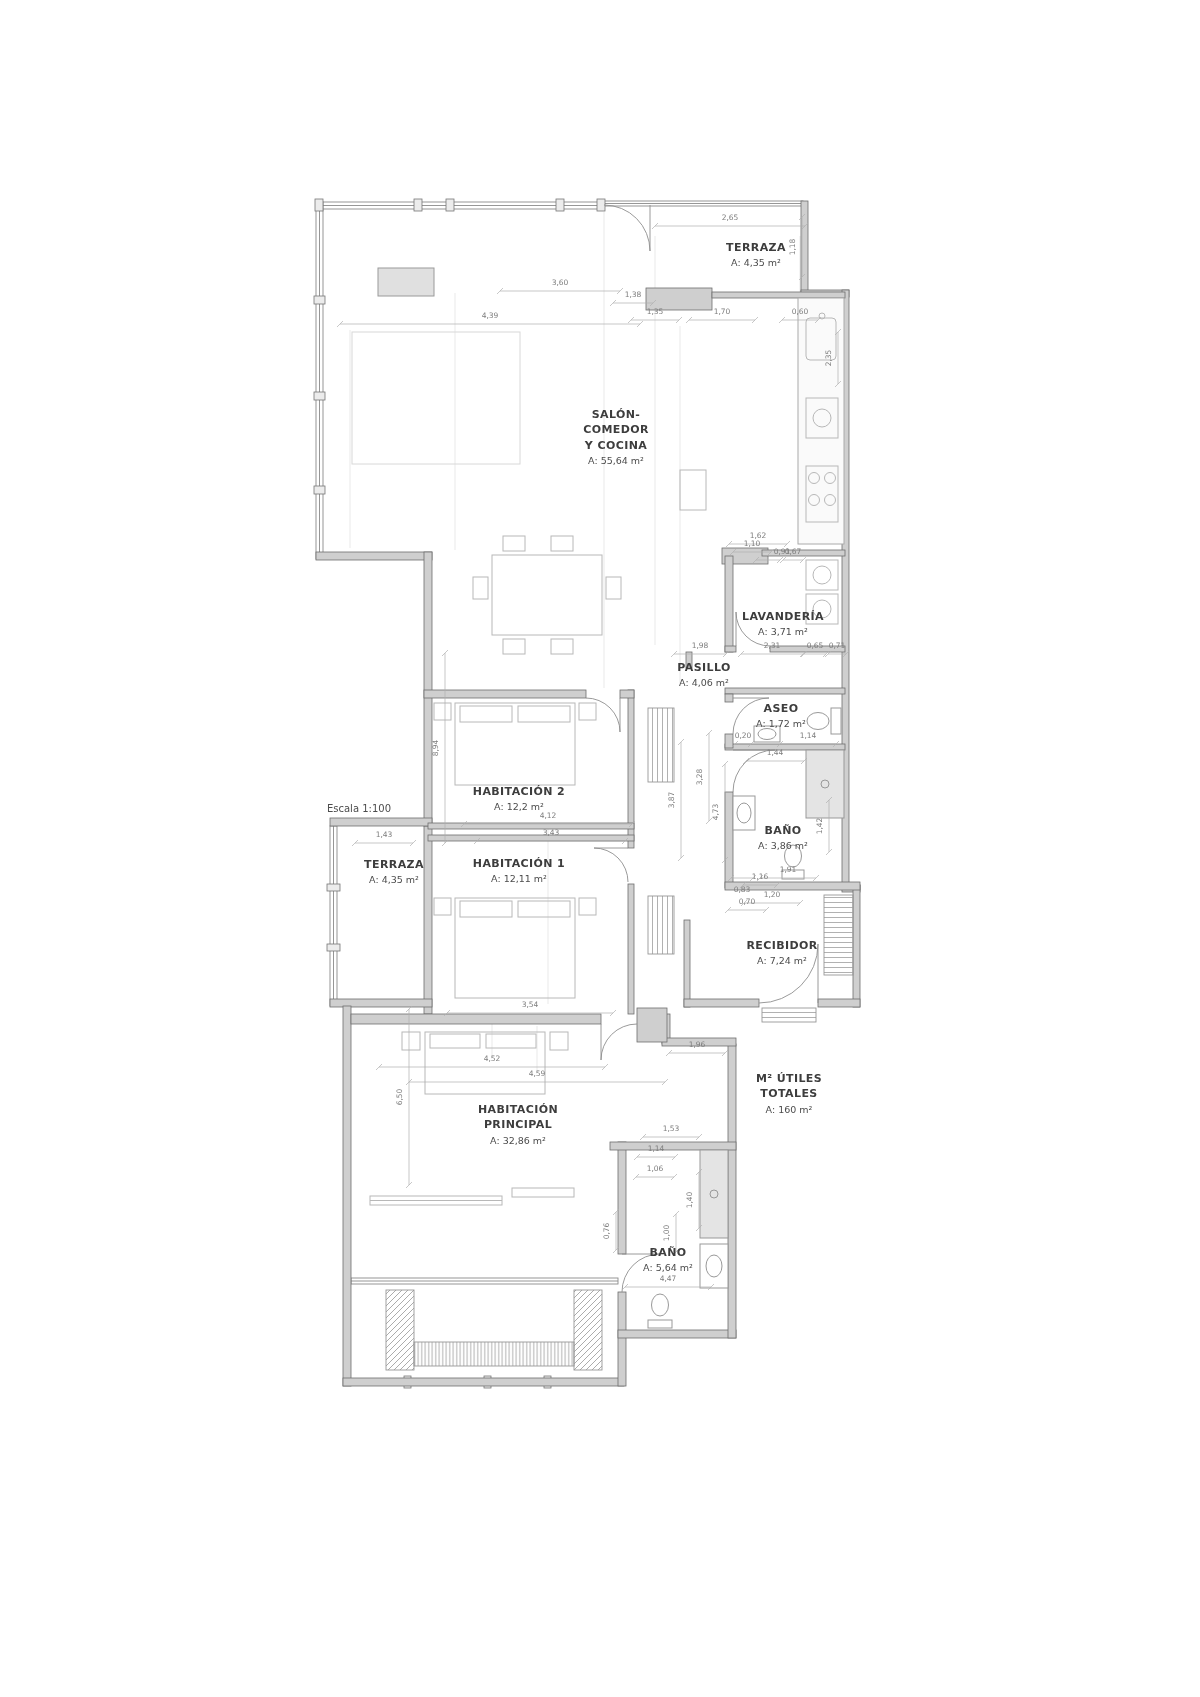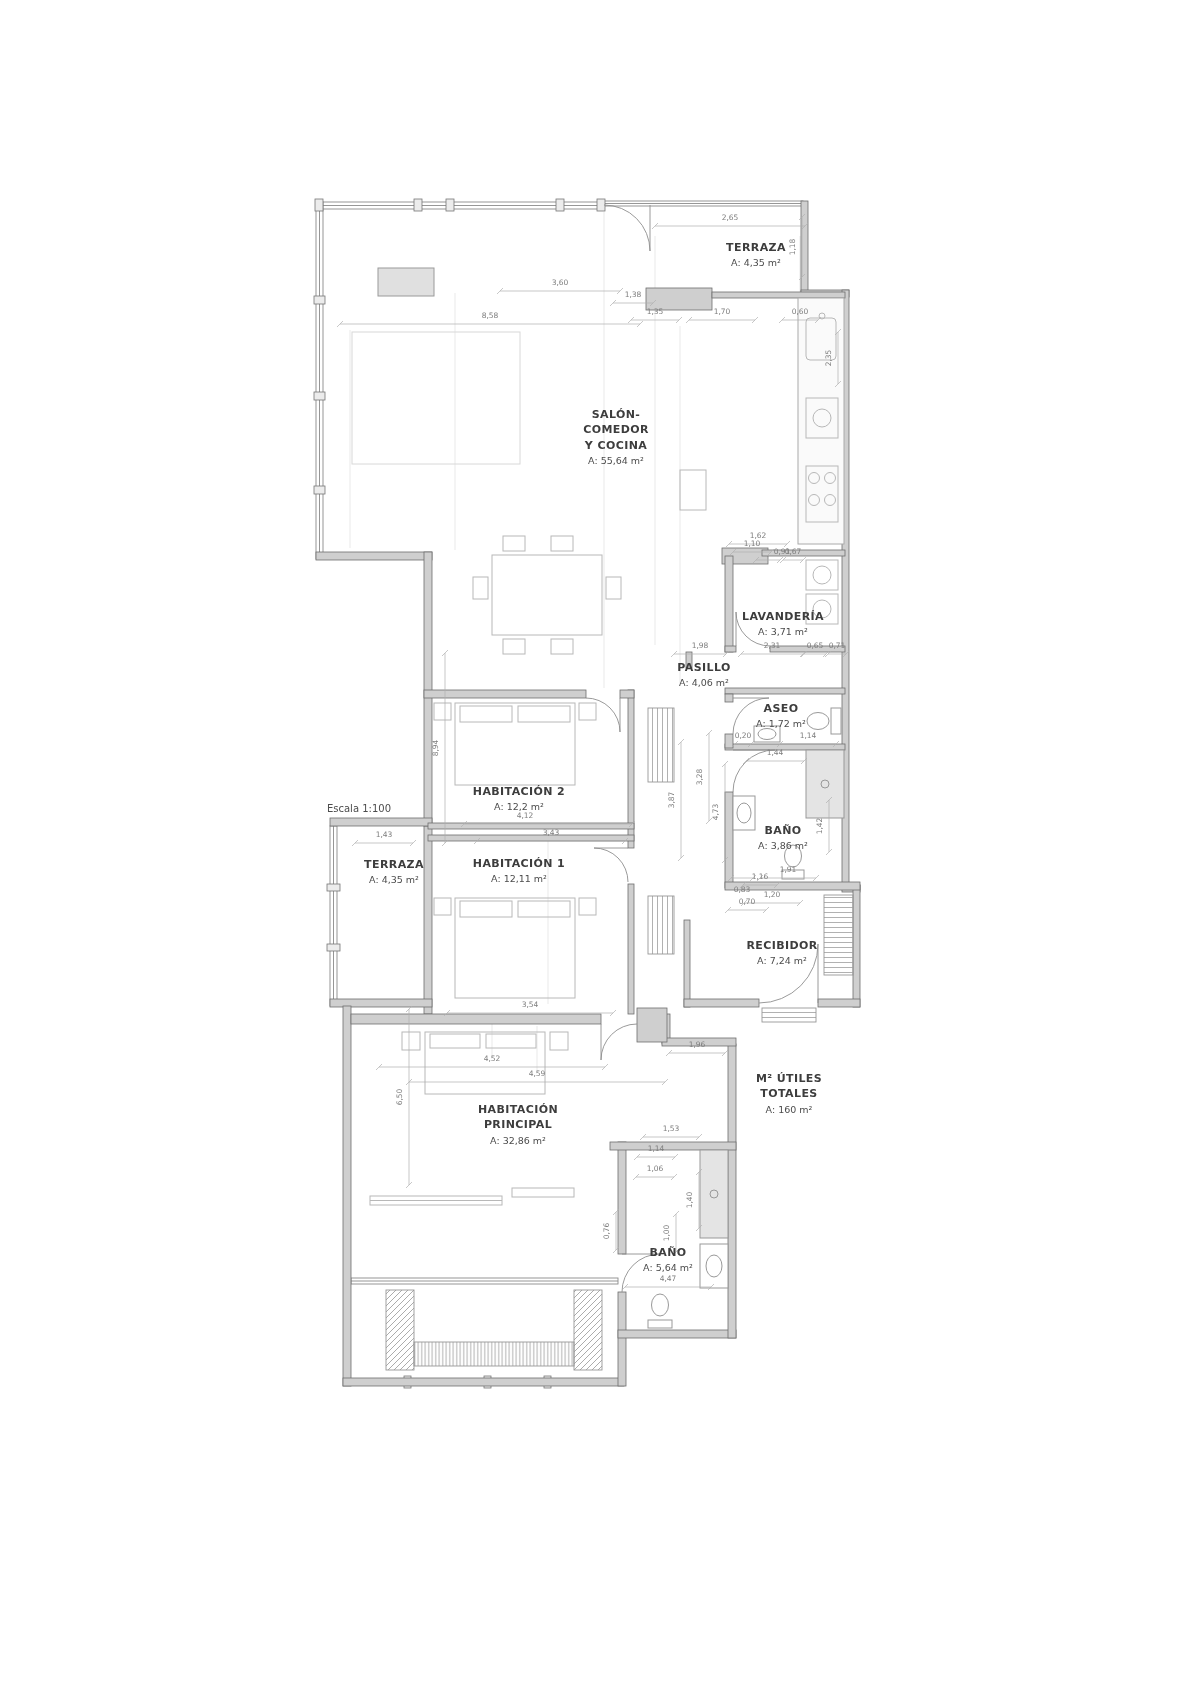--- a/index.html
+++ b/index.html
@@ -427,42 +427,42 @@
   <div class="room-label pos-bano-2">
     <span class="rname">BAÑO</span>
     <span class="rarea">A: 5,64 m²</span>
   </div>
   <div class="scale-note">Escala 1:100</div>
   <div id="dim-labels">
         <span class="dim" style="left: 730px; top: 222px;">2,65</span>
         <span class="dim" style="left: 797px; top: 247px; transform: translate(-50%, -100%) rotate(-90deg); transform-origin: center bottom;">1,18</span>
         <span class="dim" style="left: 633px; top: 299px;">1,38</span>
         <span class="dim" style="left: 560px; top: 287px;">3,60</span>
-        <span class="dim" style="left: 490px; top: 320px;">8,58</span>
+        <span class="dim" style="left: 490px; top: 320px;">4,39</span>
         <span class="dim" style="left: 655px; top: 316px;">1,35</span>
         <span class="dim" style="left: 722px; top: 316px;">1,70</span>
         <span class="dim" style="left: 800px; top: 316px;">0,60</span>
         <span class="dim" style="left: 833px; top: 358px; transform: translate(-50%, -100%) rotate(-90deg); transform-origin: center bottom;">2,35</span>
         <span class="dim" style="left: 758px; top: 540px;">1,62</span>
         <span class="dim" style="left: 752px; top: 548px;">1,10</span>
         <span class="dim" style="left: 768px; top: 556px; padding-left: 28px;">0,91</span>
         <span class="dim" style="left: 793px; top: 556px;">0,67</span>
         <span class="dim" style="left: 700px; top: 650px;">1,98</span>
         <span class="dim" style="left: 772px; top: 650px;">2,31</span>
         <span class="dim" style="left: 815px; top: 650px;">0,65</span>
         <span class="dim" style="left: 837px; top: 650px;">0,71</span>
         <span class="dim" style="left: 743px; top: 740px;">0,20</span>
         <span class="dim" style="left: 808px; top: 740px;">1,14</span>
         <span class="dim" style="left: 775px; top: 757px;">1,44</span>
         <span class="dim" style="left: 788px; top: 874px;">1,91</span>
         <span class="dim" style="left: 742px; top: 874px; margin-top: 20px;">0,83</span>
         <span class="dim" style="left: 760px; top: 881px;">1,16</span>
         <span class="dim" style="left: 772px; top: 899px;">1,20</span>
         <span class="dim" style="left: 747px; top: 906px;">0,70</span>
-        <span class="dim" style="left: 525px; top: 820px; text-align: center;">4,12</span>
+        <span class="dim" style="left: 548px; top: 820px; text-align: center;">4,12</span>
         <span class="dim" style="left: 551px; top: 837px;">3,43</span>
         <span class="dim" style="left: 440px; top: 748px; transform: translate(-50%, -100%) rotate(-90deg); transform-origin: center bottom;">8,94</span>
         <span class="dim" style="left: 384px; top: 839px;">1,43</span>
         <span class="dim" style="left: 676px; top: 800px; transform: translate(-50%, -100%) rotate(-90deg); transform-origin: center bottom;">3,87</span>
         <span class="dim" style="left: 704px; top: 777px; transform: translate(-50%, -100%) rotate(-90deg); transform-origin: center bottom;">3,28</span>
         <span class="dim" style="left: 720px; top: 812px; transform: translate(-50%, -100%) rotate(-90deg); transform-origin: center bottom;">4,73</span>
         <span class="dim" style="left: 824px; top: 826px; transform: translate(-50%, -100%) rotate(-90deg); transform-origin: center bottom;">1,42</span>
         <span class="dim" style="left: 530px; top: 1009px;">3,54</span>
         <span class="dim" style="left: 492px; top: 1063px;">4,52</span>
         <span class="dim" style="left: 537px; top: 1078px;">4,59</span>

